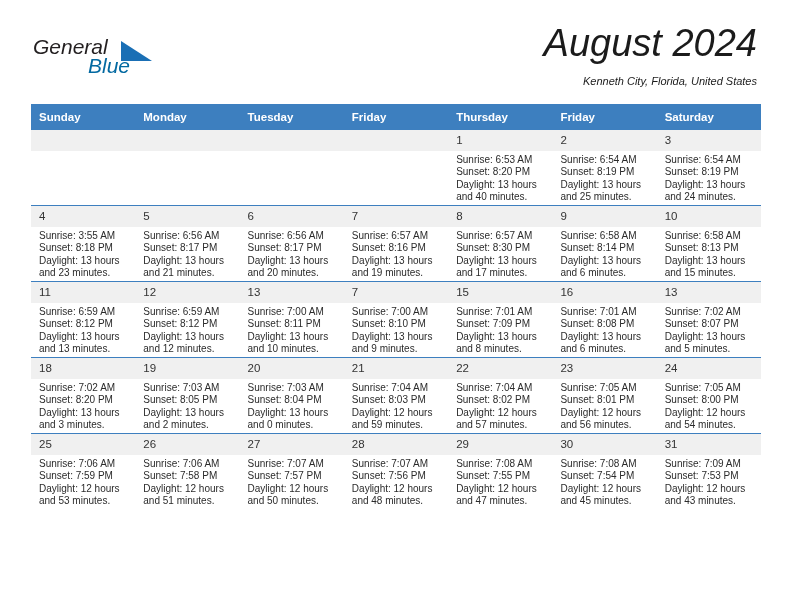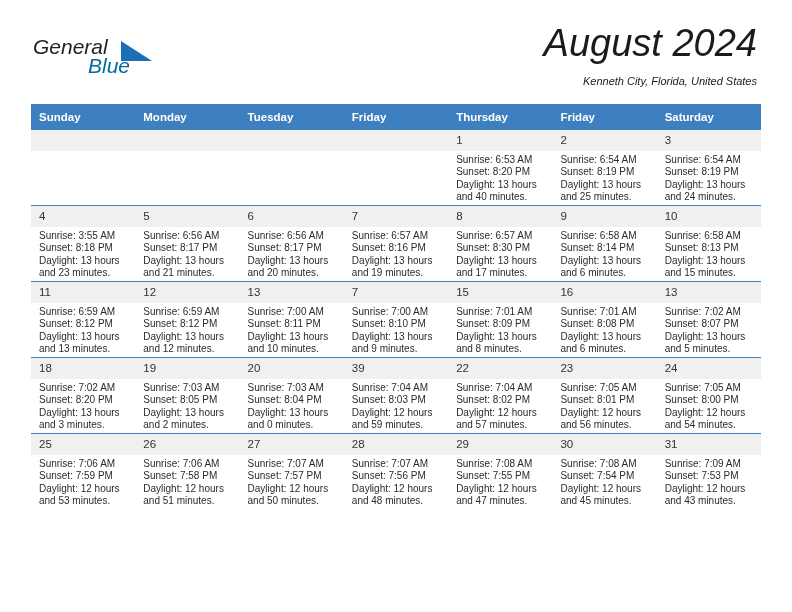--- a/index.html
+++ b/index.html
@@ -307,21 +307,21 @@
               <div>Sunrise: 7:00 AM</div>
               <div>Sunset: 8:10 PM</div>
               <div>Daylight: 13 hours</div>
               <div>and 9 minutes.</div>
             </div>
           </td>
           <td>
             <div class="daynum">15</div>
             <div class="cell-body">
               <div>Sunrise: 7:01 AM</div>
-              <div>Sunset: 8:09 PM</div>
+              <div>Sunset: 7:09 PM</div>
               <div>Daylight: 13 hours</div>
               <div>and 8 minutes.</div>
             </div>
           </td>
           <td>
             <div class="daynum">16</div>
             <div class="cell-body">
               <div>Sunrise: 7:01 AM</div>
               <div>Sunset: 8:08 PM</div>
               <div>Daylight: 13 hours</div>
@@ -360,21 +360,21 @@
           <td>
             <div class="daynum">20</div>
             <div class="cell-body">
               <div>Sunrise: 7:03 AM</div>
               <div>Sunset: 8:04 PM</div>
               <div>Daylight: 13 hours</div>
               <div>and 0 minutes.</div>
             </div>
           </td>
           <td>
-            <div class="daynum">39</div>
+            <div class="daynum">21</div>
             <div class="cell-body">
               <div>Sunrise: 7:04 AM</div>
               <div>Sunset: 8:03 PM</div>
               <div>Daylight: 12 hours</div>
               <div>and 59 minutes.</div>
             </div>
           </td>
           <td>
             <div class="daynum">22</div>
             <div class="cell-body">

